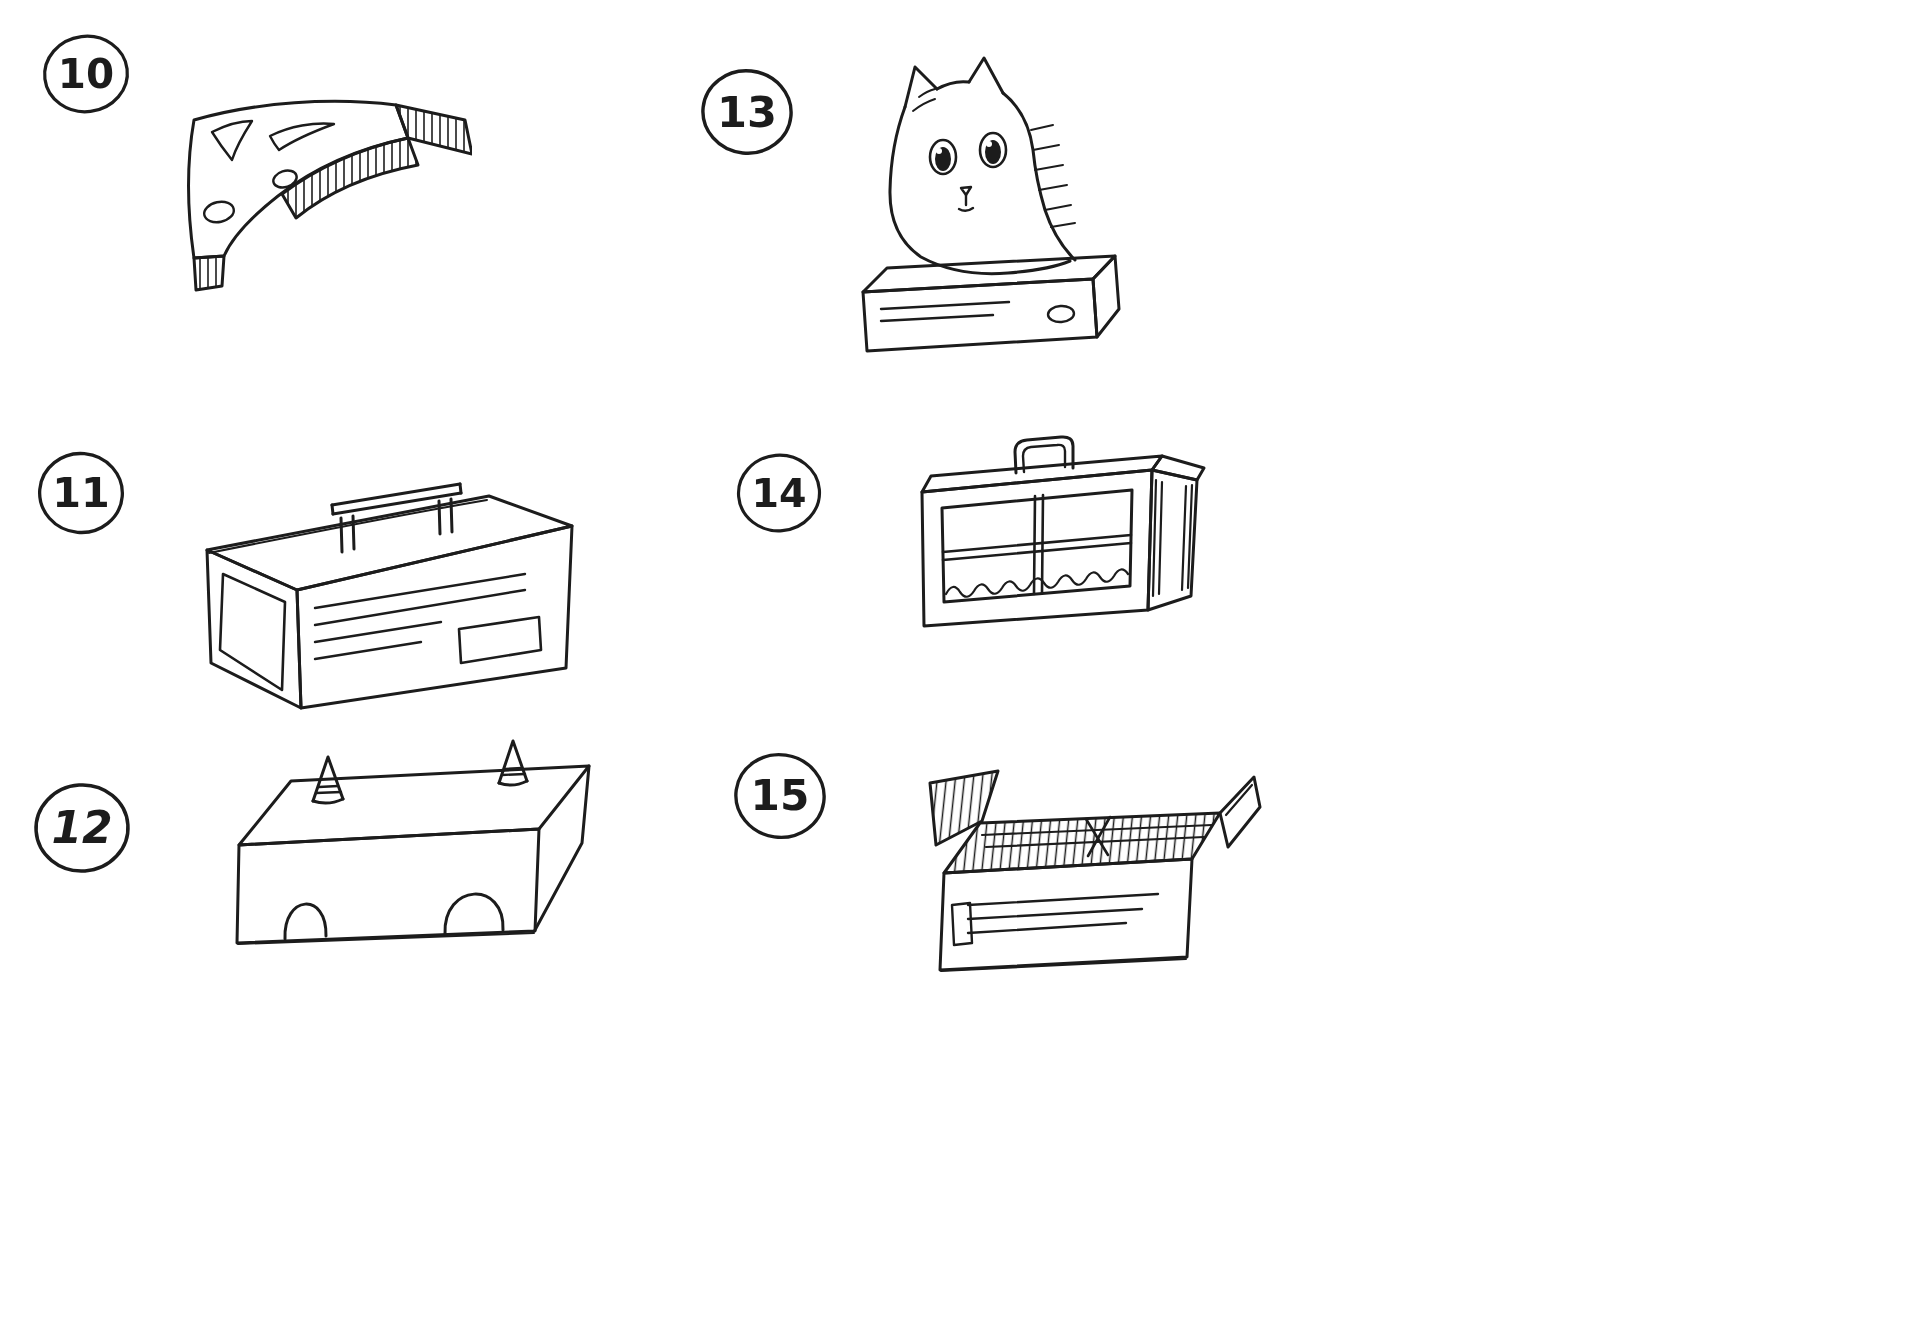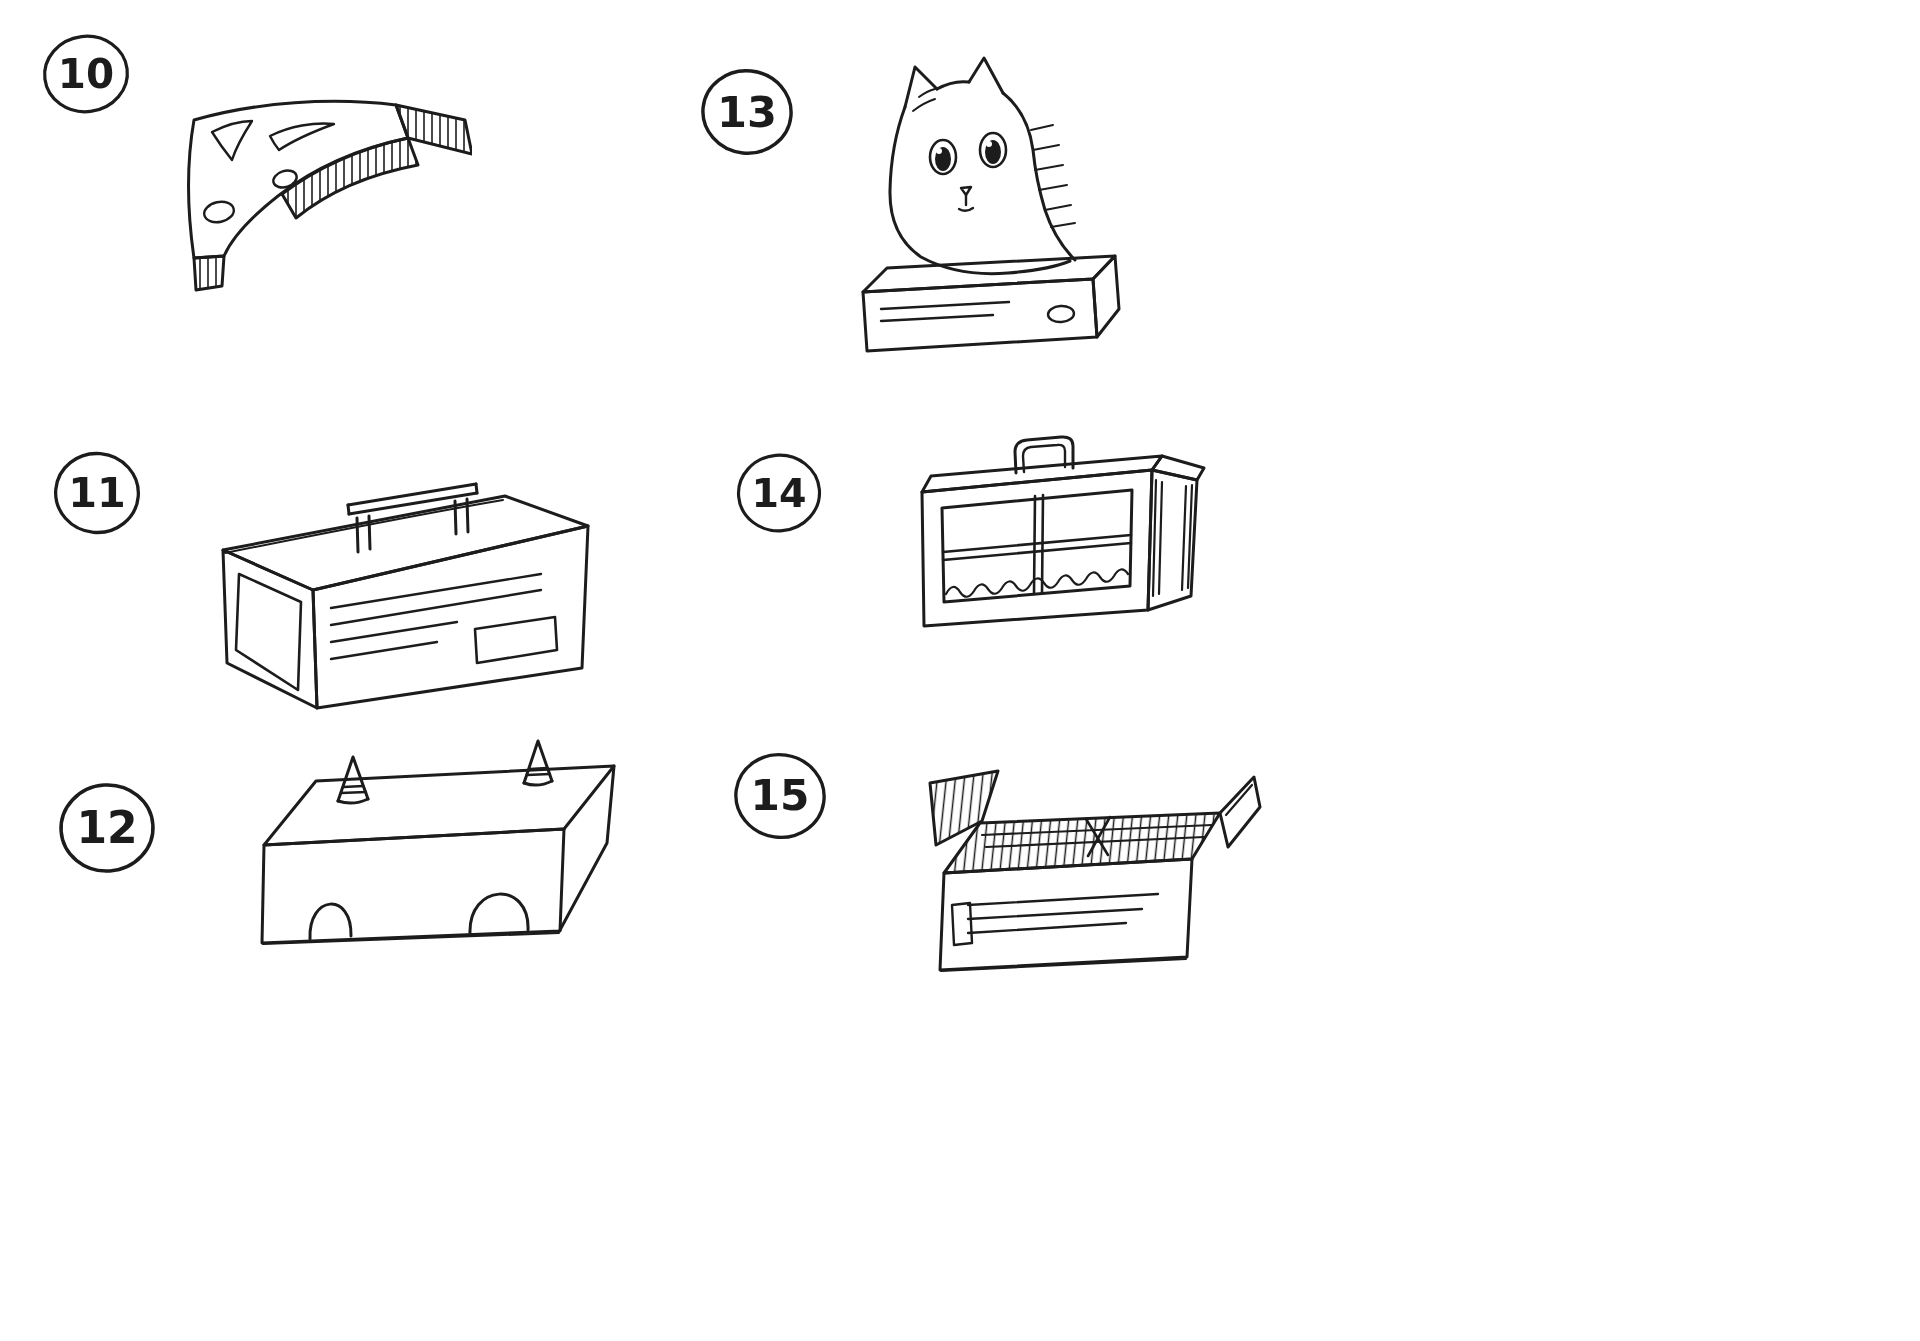--- a/index.html
+++ b/index.html
@@ -46,21 +46,21 @@
         <path d="M98,46 C118,36 142,32 162,34 C143,41 122,50 107,60 C103,55 100,50 98,46 Z" stroke-width="2.4"></path>
         <ellipse cx="47" cy="122" rx="15" ry="10" transform="rotate(-12 47 122)" stroke-width="2.4"></ellipse>
         <ellipse cx="113" cy="89" rx="12" ry="8" transform="rotate(-18 113 89)" stroke-width="2.4"></ellipse>
         <path d="M224,15 L293,30 L300,64 L236,48 Z" fill="url(#h10)"></path>
         <path d="M236,48 C190,58 146,77 110,104 L124,128 C156,102 198,84 246,75 Z" fill="url(#h10)"></path>
         <path d="M22,168 L52,166 L50,196 L24,200 Z" fill="url(#h10)"></path>
       </g>
     </svg>
   </div>
 
-  <div class="sketch-item" style="left:50px; top:438px; width:560px; height:290px;">
+  <div class="sketch-item" style="left:34px; top:438px; width:560px; height:290px;">
     <svg class="badge" style="left:0; top:8px;" width="94" height="94" viewBox="0 0 100 100">
       <ellipse cx="50" cy="50" rx="44" ry="42" transform="rotate(5 50 50)" fill="none" stroke="currentColor" stroke-width="3.5"></ellipse>
       <text x="50" y="65" font-size="44" text-anchor="middle" fill="currentColor">11</text>
     </svg>
     <svg class="drawing" style="left:155px; top:40px;" width="400" height="240" viewBox="0 0 400 240">
       <g stroke="currentColor" fill="none" stroke-width="3" stroke-linecap="round" stroke-linejoin="round">
         <path d="M18,72 L300,18 L383,48 L108,112 Z"></path>
         <path d="M18,72 L108,112 L112,230 L22,185 Z"></path>
         <path d="M108,112 L383,48 L377,190 L112,230 Z"></path>
         <path d="M34,96 L96,124 L93,212 L31,172 Z" stroke-width="2.6"></path>
@@ -77,21 +77,21 @@
           <path d="M144,36 L272,15"></path>
           <path d="M143,27 L271,6"></path>
           <path d="M143,27 L144,36"></path>
           <path d="M271,6 L272,15"></path>
         </g>
         <path d="M20,75 C110,57 210,37 298,22" stroke-width="2"></path>
       </g>
     </svg>
   </div>
 
-  <div class="sketch-item" style="left:52px; top:728px; width:580px; height:250px;">
+  <div class="sketch-item" style="left:27px; top:728px; width:580px; height:250px;font-style:italic;">
     <svg class="badge" style="left:5px; top:50px;" width="100" height="100" viewBox="0 0 100 100">
       <ellipse cx="50" cy="50" rx="46" ry="43" transform="rotate(-4 50 50)" fill="none" stroke="currentColor" stroke-width="3.5"></ellipse>
       <text x="50" y="65" font-size="44" text-anchor="middle" fill="currentColor">12</text>
     </svg>
     <svg class="drawing" style="left:195px; top:5px;" width="380" height="230" viewBox="0 0 370 230">
       <g stroke="currentColor" fill="none" stroke-width="3" stroke-linecap="round" stroke-linejoin="round">
         <path d="M12,112 L64,48 L362,33 L312,96 Z"></path>
         <path d="M12,112 L312,96 L308,198 L10,210 Z"></path>
         <path d="M362,33 L355,110 L308,197"></path>
         <g>

